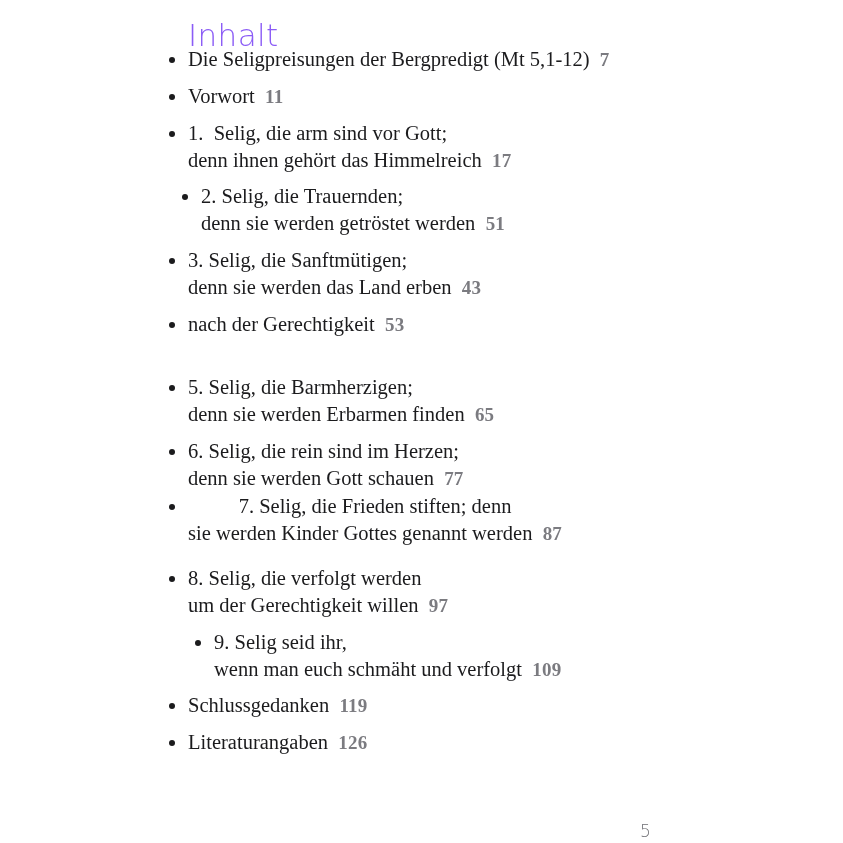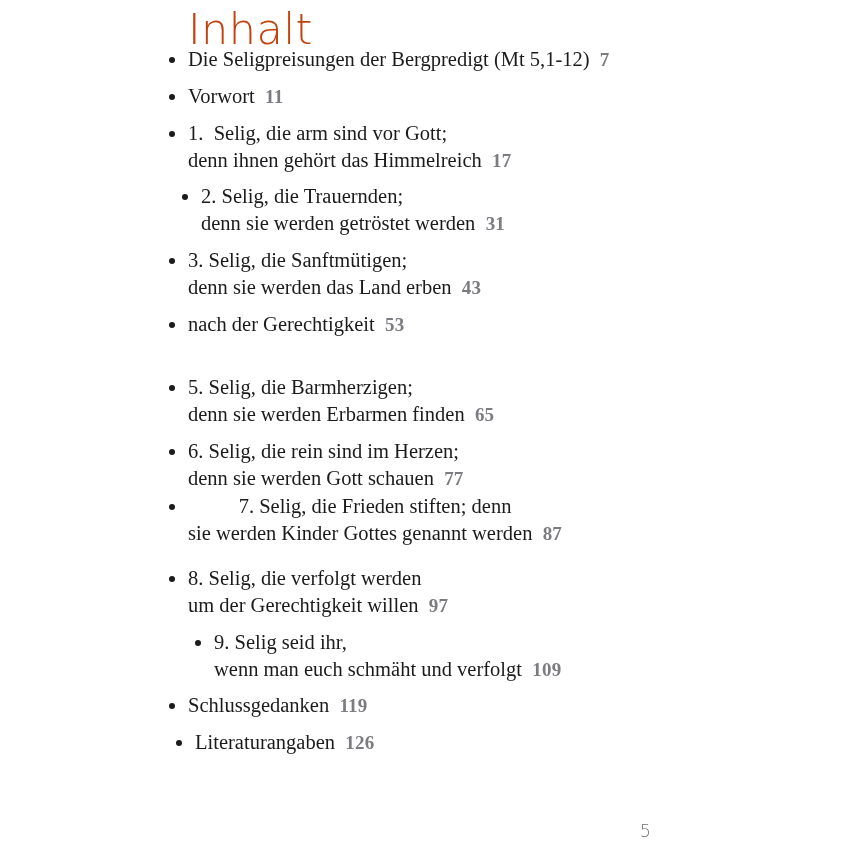--- a/index.html
+++ b/index.html
@@ -20,26 +20,26 @@
   .content {
     position: absolute;
     left: 188px;
     top: 0;
     width: 520px;
   }
 
   .toc-title {
     font-family: "DejaVu Sans", "Liberation Sans", sans-serif;
     font-weight: 300;
-    font-size: 43px;
+    font-size: 31px;
     line-height: 1.0;
-    color: #c2410c;
+    color: #8b5cf6;
     letter-spacing: 0.4px;
     margin: 0;
-    padding-top: 8px;
+    padding-top: 20px;
     -webkit-font-smoothing: antialiased;
   }
 
   .toc-list {
     margin: 0;
     padding: 0;
     list-style: none;
   }
 
   .toc-entry {
@@ -90,21 +90,21 @@
     </li>
     <li class="toc-entry" style="position: absolute; left: 188px; top: 83px;">
       <span class="entry-line">Vorwort  <span class="page-num">11</span></span>
     </li>
     <li class="toc-entry" style="position: absolute; left: 188px; top: 120px;">
       <span class="entry-line">1.  Selig, die arm sind vor Gott;</span>
       <span class="entry-line">denn ihnen gehört das Himmelreich  <span class="page-num">17</span></span>
     </li>
     <li class="toc-entry" style="position: absolute; left: 188px; top: 183px; margin-left: 13px;">
       <span class="entry-line">2. Selig, die Trauernden;</span>
-      <span class="entry-line">denn sie werden getröstet werden  <span class="page-num">31</span></span>
+      <span class="entry-line">denn sie werden getröstet werden  <span class="page-num">51</span></span>
     </li>
     <li class="toc-entry" style="position: absolute; left: 188px; top: 247px;">
       <span class="entry-line">3. Selig, die Sanftmütigen;</span>
       <span class="entry-line">denn sie werden das Land erben  <span class="page-num">43</span></span>
     </li>
     <li class="toc-entry" style="position: absolute; left: 188px; top: 311px;">
       <span class="entry-line">nach der Gerechtigkeit  <span class="page-num">53</span></span>
     </li>
     <li class="toc-entry" style="position: absolute; left: 188px; top: 374px;">
       <span class="entry-line">5. Selig, die Barmherzigen;</span>
@@ -122,16 +122,16 @@
       <span class="entry-line">8. Selig, die verfolgt werden</span>
       <span class="entry-line">um der Gerechtigkeit willen  <span class="page-num">97</span></span>
     </li>
     <li class="toc-entry" style="position: absolute; left: 188px; top: 629px; margin-left: 26px;">
       <span class="entry-line">9. Selig seid ihr,</span>
       <span class="entry-line">wenn man euch schmäht und verfolgt  <span class="page-num">109</span></span>
     </li>
     <li class="toc-entry" style="position: absolute; left: 188px; top: 692px;">
       <span class="entry-line">Schlussgedanken  <span class="page-num">119</span></span>
     </li>
-    <li class="toc-entry" style="position: absolute; left: 188px; top: 729px; margin-left: 7px;">
+    <li class="toc-entry" style="position: absolute; left: 188px; top: 729px;">
       <span class="entry-line">Literaturangaben  <span class="page-num">126</span></span>
     </li>
   </div>
 
 </body></html>

